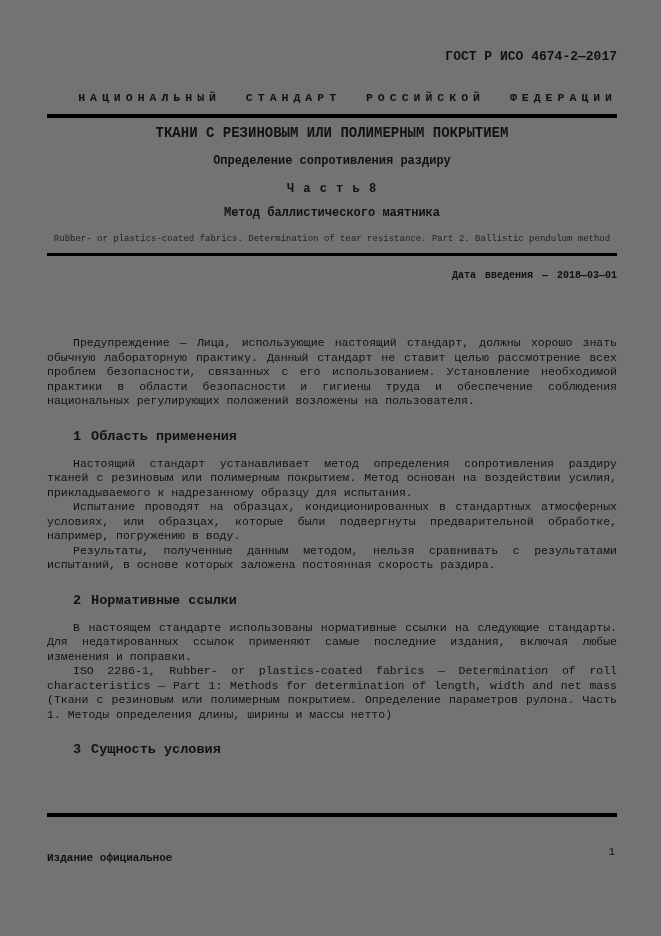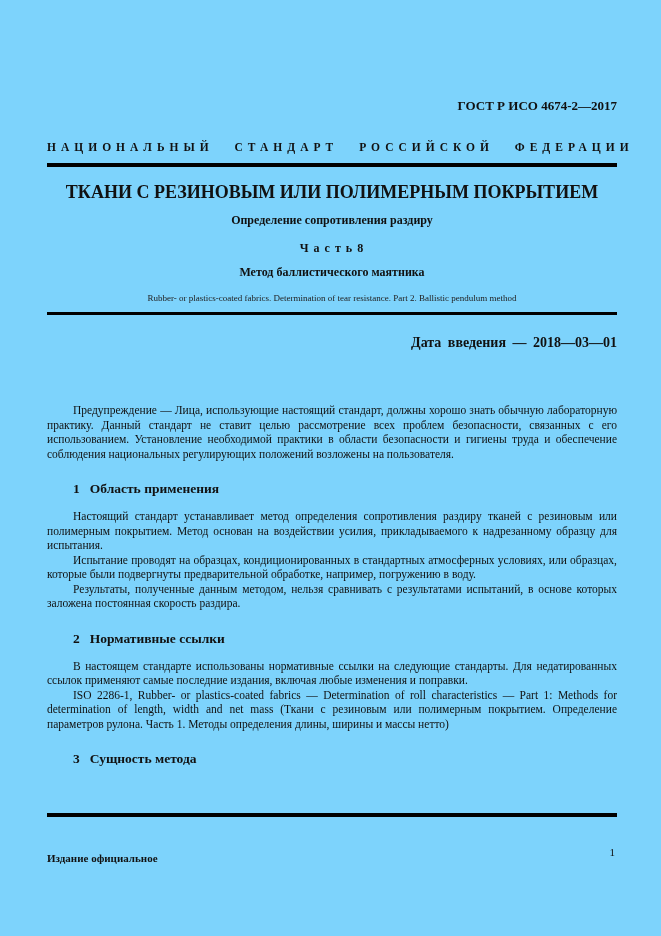--- a/index.html
+++ b/index.html
@@ -1,55 +1,56 @@
 <!DOCTYPE html>
 <html><head>
 <meta charset="utf-8">
 <style>
   html, body { margin: 0; padding: 0; background: #ffffff; }
   .page {
     position: relative;
     width: 661px;
     height: 936px;
-    background: #7dd3fc;
+    background: #737373;
     box-sizing: border-box;
-    padding: 98px 44px 0 47px;
-    font-family: Liberation Serif, serif;
+    padding: 49px 44px 0 47px;
+    font-family: Liberation Mono, monospace;
     color: #111111;
     overflow: hidden;
   }
   .doc-number {
     text-align: right;
     font-weight: bold;
     font-size: 13px;
     line-height: 15px;
   }
   .federation-line {
     margin-top: 27px;
     font-weight: bold;
     font-size: 11.5px;
     line-height: 14px;
     letter-spacing: 5px;
     word-spacing: 13px;
     white-space: nowrap;
+    text-align: right;
   }
   .rule { background: #000000; }
   .rule-header { margin-top: 9px; height: 4px; }
   .rule-mid { margin-top: 8px; height: 3px; }
   .title-block { text-align: center; }
-  .title-main   { margin-top: 18px; font-weight: bold; font-size: 18px; line-height: 15px; }
+  .title-main   { margin-top: 8px; font-weight: bold; font-size: 14px; line-height: 15px; }
   .title-sub    { margin-top: 13px; font-weight: bold; font-size: 12px;   line-height: 15px; }
   .title-part   { margin-top: 13px; font-weight: bold; font-size: 12px;   line-height: 15px; letter-spacing: 1px; }
   .title-method { margin-top: 9px;  font-weight: bold; font-size: 12px;   line-height: 15px; }
   .title-en     { margin-top: 12px; font-size: 9px; line-height: 12px; color: #222; }
   .date-line {
-    margin-top: 21px;
+    margin-top: 13px;
     text-align: right;
     font-weight: bold;
-    font-size: 14px;
+    font-size: 10px;
     line-height: 13px;
     word-spacing: 3px;
   }
   .body-text p {
     margin: 0;
     font-size: 11.5px;
     line-height: 14.5px;
     text-align: justify;
     text-indent: 26px;
   }
@@ -113,21 +114,21 @@
     <p>Испытание проводят на образцах, кондиционированных в стандартных атмосферных условиях, или образцах, которые были подвергнуты предварительной обработке, например, погружению в воду.</p>
     <p>Результаты, полученные данным методом, нельзя сравнивать с результатами испытаний, в основе которых заложена постоянная скорость раздира.</p>
 
     <div class="section-heading">
       <span class="sec-num">2</span><span class="sec-title">Нормативные ссылки</span>
     </div>
     <p>В настоящем стандарте использованы нормативные ссылки на следующие стандарты. Для недатированных ссылок применяют самые последние издания, включая любые изменения и поправки.</p>
     <p>ISO 2286-1, Rubber- or plastics-coated fabrics — Determination of roll characteristics — Part 1: Methods for determination of length, width and net mass (Ткани с резиновым или полимерным покрытием. Определение параметров рулона. Часть 1. Методы определения длины, ширины и массы нетто)</p>
 
     <div class="section-heading">
-      <span class="sec-num">3</span><span class="sec-title">Сущность метода</span>
+      <span class="sec-num">3</span><span class="sec-title">Сущность условия</span>
     </div>
 
   </div>
 
   <div class="footer-rule"></div>
   <div class="edition-note">Издание официальное</div>
   <div class="page-number">1</div>
 
 </div>
 

